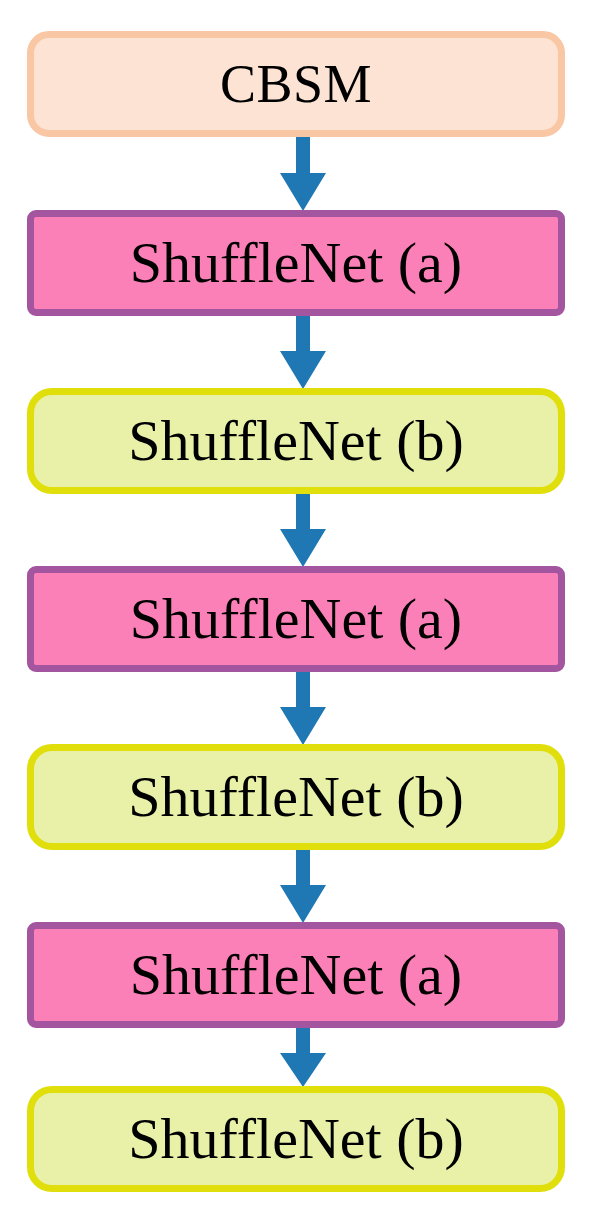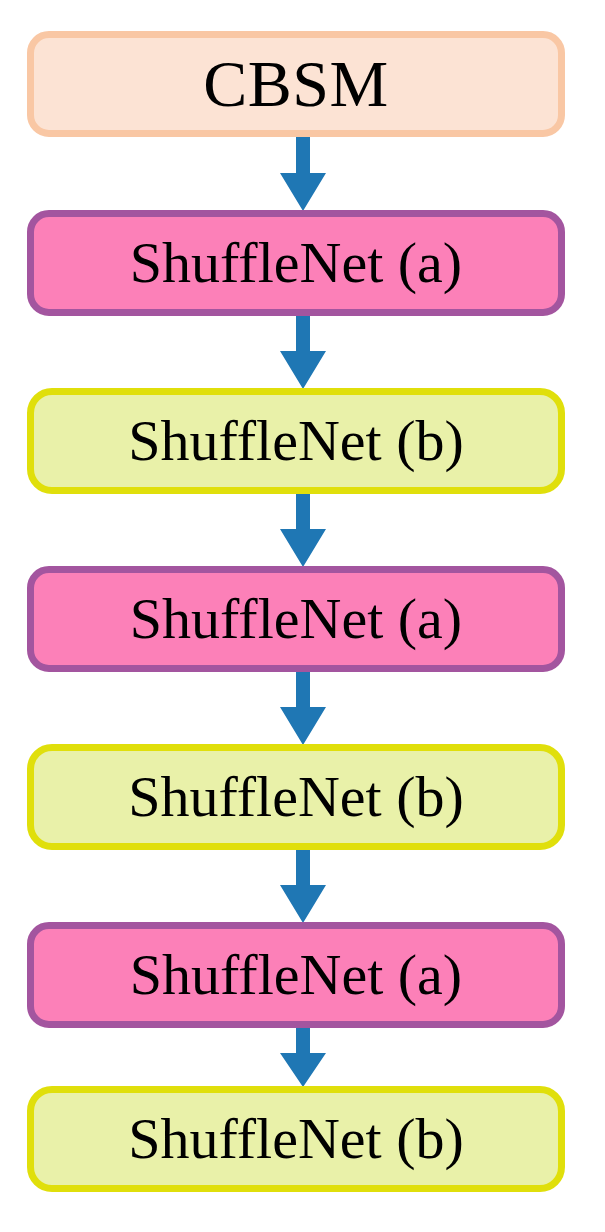--- a/index.html
+++ b/index.html
@@ -41,29 +41,29 @@
     color: #000000;
   }
 
   
   .node--cbsm {
     top: 31px;
     height: 106px;
     background: #fce3d4;
     border: 7px solid #f9c7a4;
     border-radius: 22px;
-    font-size: 66px;
+    font-size: 54px;
   }
   .node--cbsm .node-label { letter-spacing: 0.5px; }
 
   
   .node--a {
     background: #fc80b8;
     border: 7px solid #a3559f;
-    border-radius: 22px;
+    border-radius: 9px;
     height: 106px;
     font-size: 58px;
   }
 
   
   .node--b {
     background: #e9f1a9;
     border: 7px solid #e0df0b;
     border-radius: 25px;
     height: 106px;

